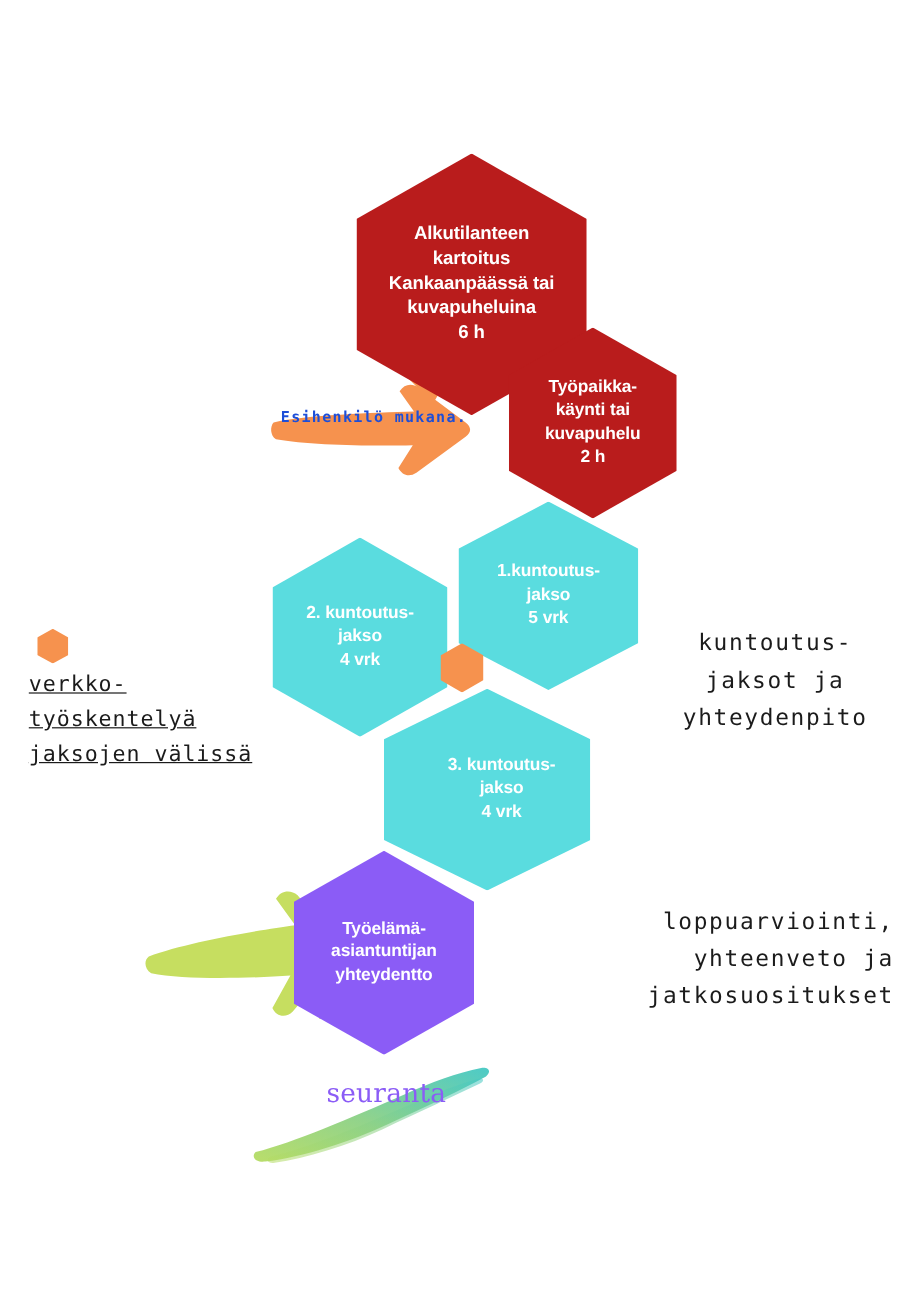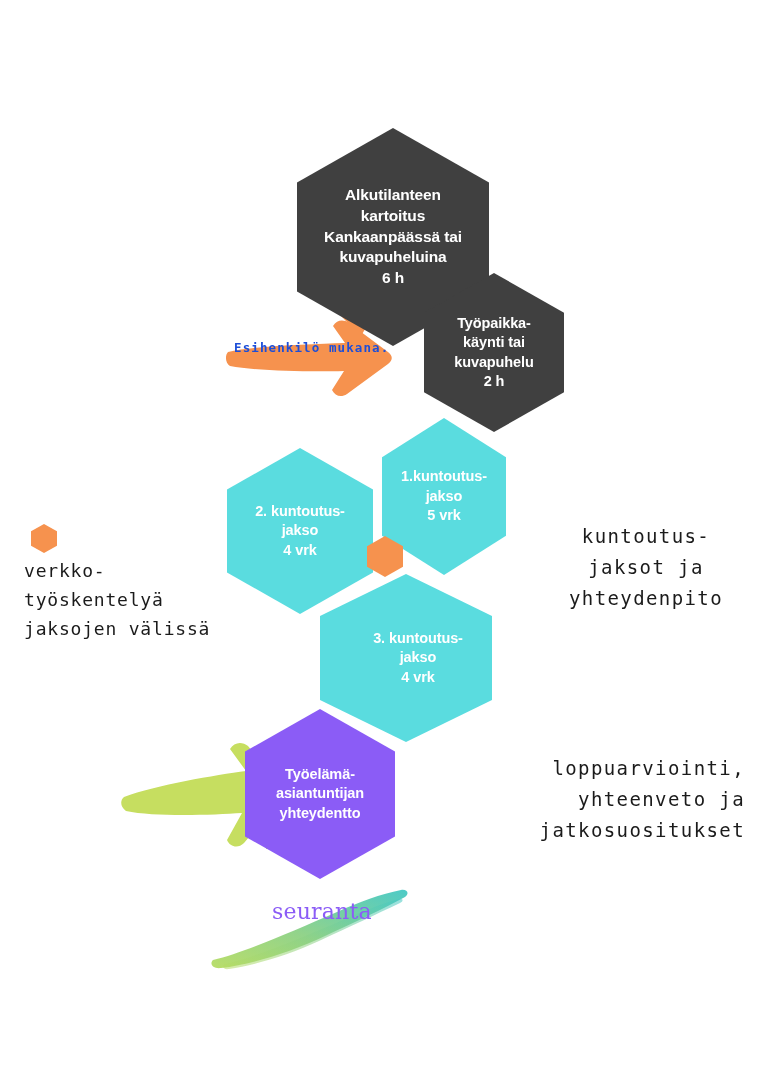--- a/index.html
+++ b/index.html
@@ -22,32 +22,32 @@
   }
   .hex .hex-label{
     color:#ffffff;
     font-weight:bold;
     line-height:1.34;
     padding:0 6px;
     white-space:pre-line;
     letter-spacing:-0.1px;
   }
 
-  .hex-orange{background:#404040;}
+  .hex-orange{background:#b91c1c;}
   .hex-teal{background:#5ADCDF;}
   .hex-green{background:#8b5cf6;}
 
   
   #hex-alkutilanne{left:297px;top:128px;width:192px;height:218px;}
   #hex-alkutilanne .hex-label{font-size:15.5px;}
 
   #hex-tyopaikka{left:424px;top:273px;width:140px;height:159px;}
   #hex-tyopaikka .hex-label{font-size:14.5px;}
 
-  #hex-jakso1{left:382px;top:418px;width:124px;height:157px;}
+  #hex-jakso1{left:382px;top:418px;width:150px;height:157px;}
   #hex-jakso1 .hex-label{font-size:14.5px;}
 
   #hex-jakso2{left:227px;top:448px;width:146px;height:166px;}
   #hex-jakso2 .hex-label{font-size:14.5px;}
 
   #hex-jakso3{left:320px;top:574px;width:148px;height:168px;padding-left:24px;}
   #hex-jakso3 .hex-label{font-size:14.5px;}
 
   #hex-tyoelama{left:245px;top:709px;width:150px;height:170px;}
   #hex-tyoelama .hex-label{font-size:14.5px;}
@@ -76,20 +76,21 @@
   #caption-arviointi{left:546px;top:207px;text-align:left;}
   #caption-kuntoutus{left:546px;top:521px;text-align:center;width:200px;}
   #caption-loppuarviointi{left:455px;top:753px;text-align:right;width:290px;}
 
   
   #caption-verkko{
     position:absolute;left:24px;top:556px;
     font-family:"DejaVu Sans Mono","Liberation Mono",monospace;
     color:#1b1b1b;font-size:18px;line-height:1.62;letter-spacing:0.8px;
     white-space:pre-line;
+    text-decoration:underline;
   }
 
   
   .arrow-wrap{position:absolute;}
   #arrow-orange{left:225px;top:310px;width:180px;height:90px;}
   #arrow-green{left:120px;top:735px;width:170px;height:120px;}
   .arrow-wrap svg{display:block;width:100%;height:100%;}
 
   .arrow-note{
     position:absolute;

